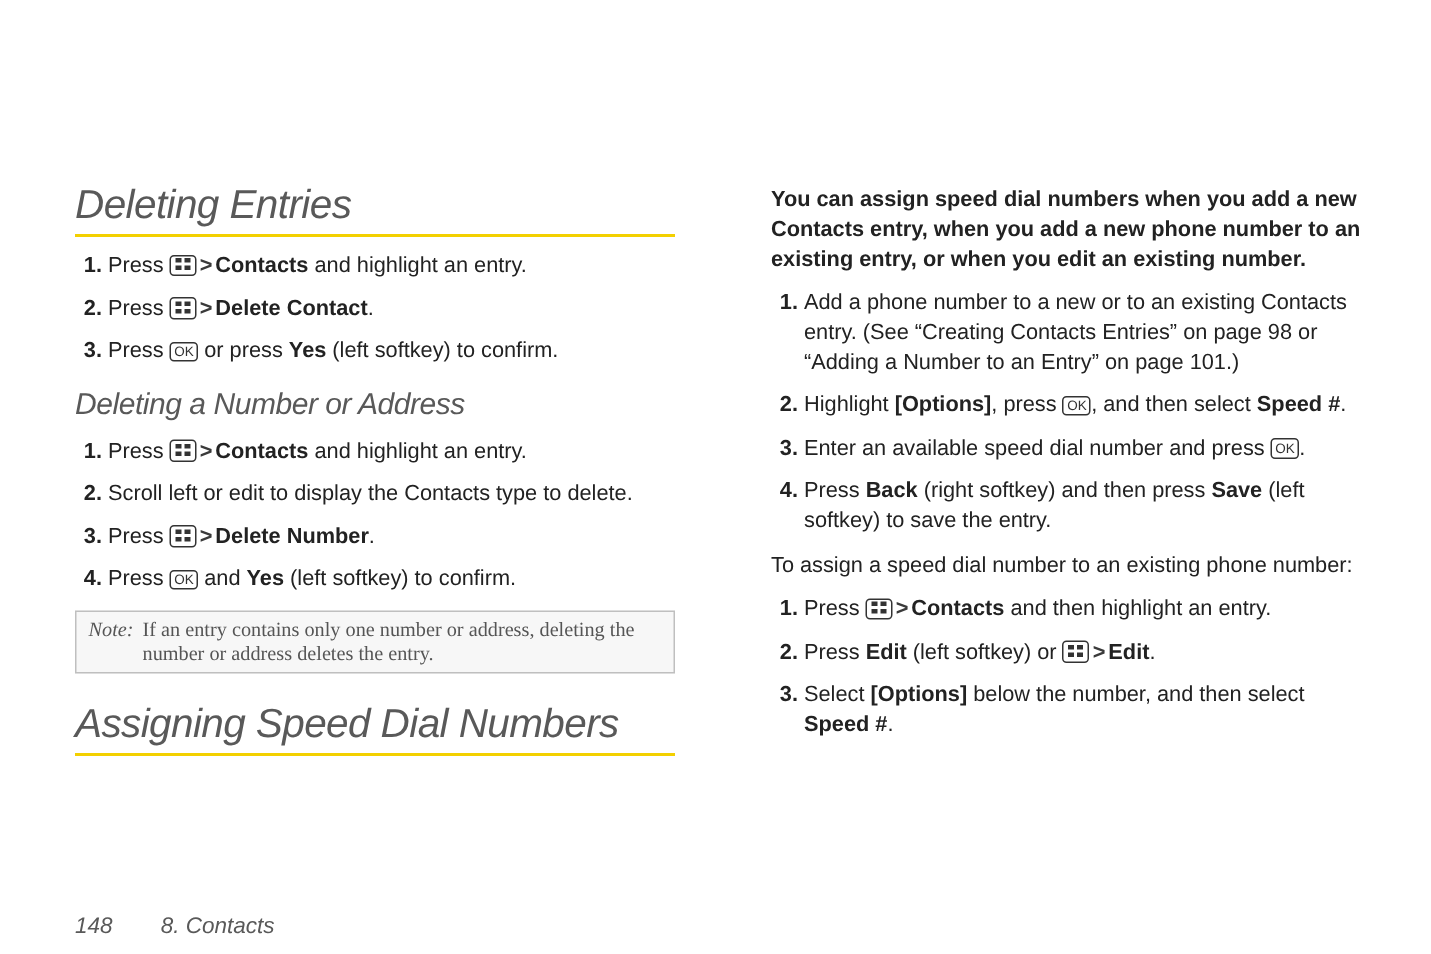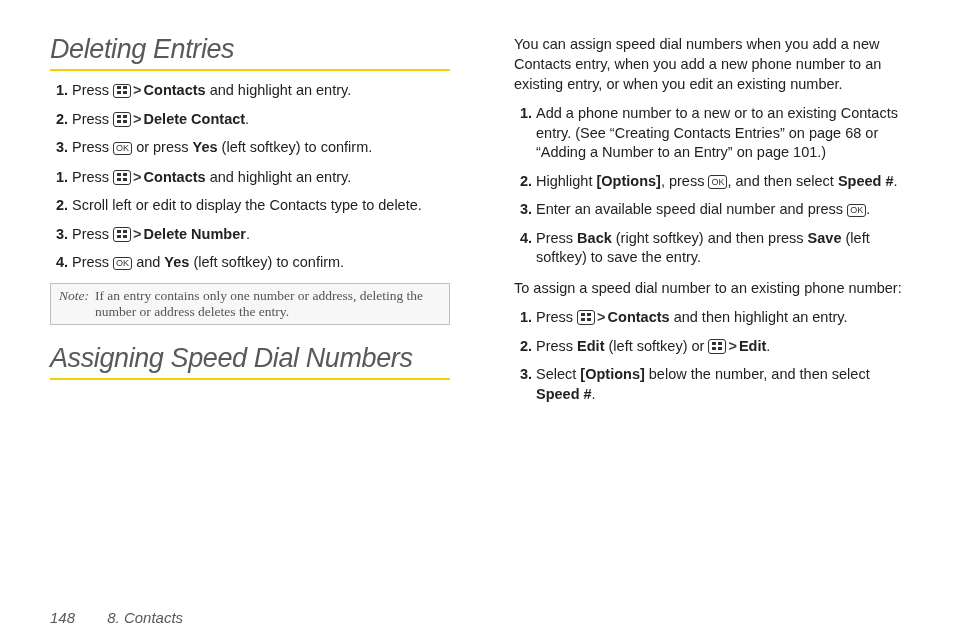--- a/index.html
+++ b/index.html
@@ -17,20 +17,21 @@
     box-sizing: border-box;
     width: 954px;
     height: 636px;
     display: flex;
     flex-direction: column;
   }
   .columns {
     flex: 1;
     display: flex;
     gap: 64px;
+    align-items: center;
   }
   .col {
     flex: 1;
     min-width: 0;
   }
   h1.section-heading {
     font-family: Arial, Helvetica, sans-serif;
     font-style: italic;
     font-weight: 400;
     color: #595959;
@@ -58,20 +59,21 @@
   ol.steps > li {
     margin-bottom: 9px;
   }
   ol.steps > li::marker {
     font-weight: 600;
   }
   p.body {
     font-size: 14.5px;
     line-height: 1.38;
     margin: 10px 0 8px 0;
+    font-weight: bold;
   }
   p.lead {
     font-size: 14.5px;
     line-height: 1.38;
     margin: 6px 0 8px 0;
   }
   .note-box {
     border: 1px solid #bfbfbf;
     background: #f7f7f7;
     font-size: 13.5px;
@@ -148,20 +150,21 @@
           <span>Press </span><span class="key key-menu"></span><span class="gt">&gt;</span><span class="bold">Contacts</span><span> and highlight an entry.</span>
         </li>
         <li>
           <span>Press </span><span class="key key-menu"></span><span class="gt">&gt;</span><span class="bold">Delete Contact</span><span>.</span>
         </li>
         <li>
           <span>Press </span><span class="key">OK</span><span> or press </span><span class="bold">Yes</span><span> (left softkey) to confirm.</span>
         </li>
       </ol>
 
+      <h2 class="sub-heading">Deleting a Number or Address</h2>
 
       <ol class="steps">
         <li>
           <span>Press </span><span class="key key-menu"></span><span class="gt">&gt;</span><span class="bold">Contacts</span><span> and highlight an entry.</span>
         </li>
         <li>
           <span>Scroll left or edit to display the Contacts type to delete.</span>
         </li>
         <li>
           <span>Press </span><span class="key key-menu"></span><span class="gt">&gt;</span><span class="bold">Delete Number</span><span>.</span>
@@ -181,21 +184,21 @@
 
     </div>
 
     <div class="col">
 
       <p class="body" style="margin-top:4px">You can assign speed dial numbers when you add a new Contacts entry, when you add a new phone number to an existing entry, or when you edit an existing number.</p>
 
 
       <ol class="steps">
         <li>
-          <span>Add a phone number to a new or to an existing Contacts entry. (See “Creating Contacts Entries” on page 68 or “Adding a Number to an Entry” on page 101.)</span>
+          <span>Add a phone number to a new or to an existing Contacts entry. (See “Creating Contacts Entries” on page 98 or “Adding a Number to an Entry” on page 101.)</span>
         </li>
         <li>
           <span>Highlight </span><span class="bold">[Options]</span><span>, press </span><span class="key">OK</span><span>, and then select </span><span class="bold">Speed #</span><span>.</span>
         </li>
         <li>
           <span>Enter an available speed dial number and press </span><span class="key">OK</span><span>.</span>
         </li>
         <li>
           <span>Press </span><span class="bold">Back</span><span> (right softkey) and then press </span><span class="bold">Save</span><span> (left softkey) to save the entry.</span>
         </li>

